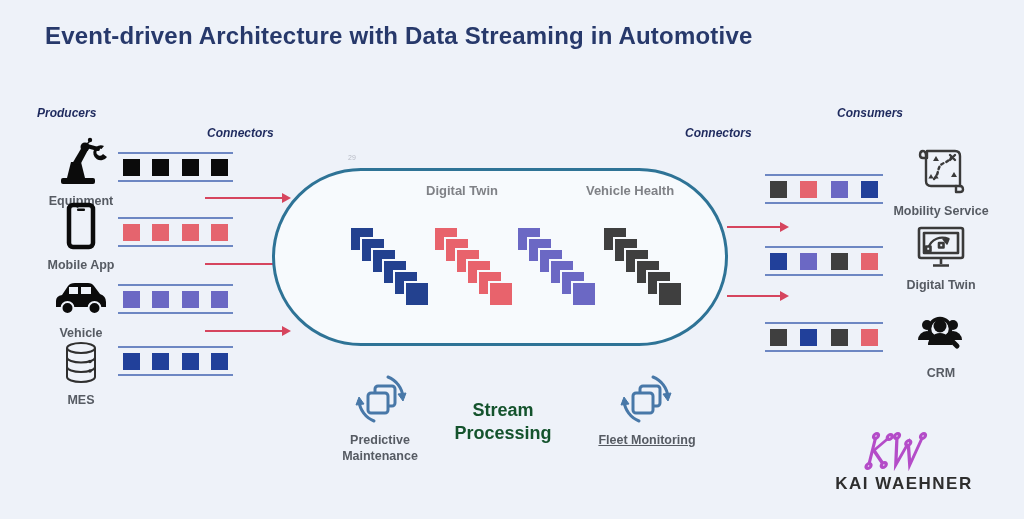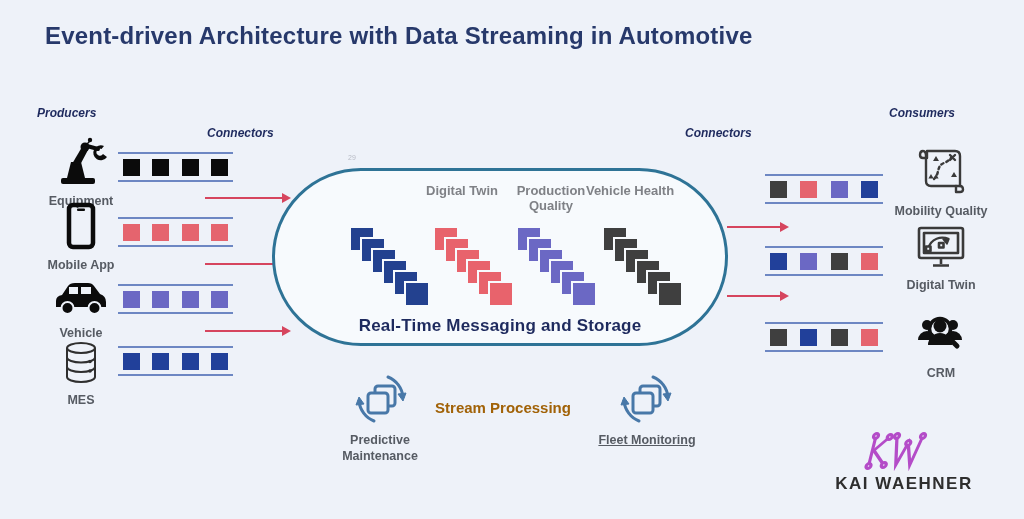--- a/index.html
+++ b/index.html
@@ -11,21 +11,21 @@
   }
   .abs{position:absolute;}
   .title{
     left:45px; top:22px; font-size:24px; font-weight:800; letter-spacing:0.2px;
     color:#27396b;
   }
   .heading{font-size:12px; font-weight:800; color:#1e2a5e;font-style:italic;}
   .h-producers{left:37px; top:106px;}
   .h-connectors-l{left:207px; top:126px;}
   .h-connectors-r{left:685px; top:126px;}
-  .h-consumers{left:889px; top:106px;}
+  .h-consumers{left:837px; top:106px;}
 
   
   .endpoint{display:flex; flex-direction:column; align-items:center; text-align:center;}
   .endpoint .lbl{margin-top:4px; font-size:12.5px; font-weight:700; color:#565b63; line-height:1.25;}
   .ep-equipment{left:35px; top:136px; width:92px;}
   .ep-mobile{left:35px; top:202px; width:92px;}
   .ep-vehicle{left:35px; top:274px; width:92px;}
   .ep-mes{left:35px; top:340px; width:92px;}
   .ep-mobility{left:880px; top:146px; width:122px;}
   .ep-dtwin{left:880px; top:224px; width:122px;}
@@ -76,21 +76,21 @@
   }
   .c-0{left:349px;} .c-1{left:433px;} .c-2{left:516px;} .c-3{left:602px;}
   .broker-label{
     left:282px; top:316px; width:436px; text-align:center;
     font-size:17px; font-weight:800; color:#1e2a5e; letter-spacing:0.2px;
   }
 
   
   .sp-title{
     left:428px; top:399px; width:150px; text-align:center;
-    font-size:15px; font-weight:800; color:#a16207; line-height:1.25;
+    font-size:18px; font-weight:800; color:#14532d; line-height:1.25;
   }
   .sp-app{width:116px; text-align:center; font-size:12.5px; font-weight:700; color:#565b63; line-height:1.3;}
   .sp-app-1{left:322px; top:432px;}
   .sp-app-2{left:589px; top:432px;text-decoration:underline;}
   .sp-icon-1{left:352px; top:370px;}
   .sp-icon-2{left:617px; top:370px;}
 
   
   .logo-mark{left:856px; top:428px;}
   .logo-name{
@@ -192,21 +192,20 @@
   <div class="abs arrow a-l1"></div>
   <div class="abs arrow a-l2"></div>
   <div class="abs arrow a-l3"></div>
   <div class="abs arrow a-r1"></div>
   <div class="abs arrow a-r2"></div>
 
   <div class="abs slide-no">29</div>
   <div class="abs stadium"></div>
 
   <div class="abs topic-label tl-1">Digital Twin</div>
-  <div class="abs topic-label tl-2">Production Quality</div>
   <div class="abs topic-label tl-3">Vehicle Health</div>
 
   <div class="abs cascade c-0">
       <span class="csq" style="background: rgb(35, 65, 143); left: 0px; top: 0px;"></span>
       <span class="csq" style="background: rgb(35, 65, 143); left: 11px; top: 11px;"></span>
       <span class="csq" style="background: rgb(35, 65, 143); left: 22px; top: 22px;"></span>
       <span class="csq" style="background: rgb(35, 65, 143); left: 33px; top: 33px;"></span>
       <span class="csq" style="background: rgb(35, 65, 143); left: 44px; top: 44px;"></span>
       <span class="csq" style="background: rgb(35, 65, 143); left: 55px; top: 55px;"></span>
     </div>
@@ -228,21 +227,20 @@
     </div>
   <div class="abs cascade c-3">
       <span class="csq" style="background: rgb(63, 63, 63); left: 0px; top: 0px;"></span>
       <span class="csq" style="background: rgb(63, 63, 63); left: 11px; top: 11px;"></span>
       <span class="csq" style="background: rgb(63, 63, 63); left: 22px; top: 22px;"></span>
       <span class="csq" style="background: rgb(63, 63, 63); left: 33px; top: 33px;"></span>
       <span class="csq" style="background: rgb(63, 63, 63); left: 44px; top: 44px;"></span>
       <span class="csq" style="background: rgb(63, 63, 63); left: 55px; top: 55px;"></span>
     </div>
 
-  <div class="abs broker-label">Real-Time Messaging and Storage</div>
 
   <div class="abs row r-r1">
       <span class="sq" style="background: rgb(63, 63, 63);"></span>
       <span class="sq" style="background: rgb(229, 100, 110);"></span>
       <span class="sq" style="background: rgb(107, 104, 196);"></span>
       <span class="sq" style="background: rgb(33, 64, 154);"></span>
     </div>
   <div class="abs row r-r2">
       <span class="sq" style="background: rgb(33, 64, 154);"></span>
       <span class="sq" style="background: rgb(107, 104, 196);"></span>
@@ -262,21 +260,21 @@
         <path d="M13 5 H41 Q46 5 46 10 V40 H17 Q12 40 12 35 V10 Q12 5 9 5 Q6 5 6 9 Q6 12 9 12 H13 Z"></path>
         <path d="M46 40 Q49 40 49 43.5 Q49 46 46 46 H42 V40"></path>
         <path d="M20 33 C26 28 22 20 30 17 C34 15.5 36 13 38 11" stroke-dasharray="2.5 3"></path>
         <path d="M36 9 L41 14 M41 9 L36 14"></path>
         <path d="M22 10 l3 5 h-6 z" fill="#3a3a3a" stroke="none"></path>
         <path d="M17 28 l2.6 4.5 h-5.2 z" fill="#3a3a3a" stroke="none"></path>
         <path d="M22 28 l2.6 4.5 h-5.2 z" fill="#3a3a3a" stroke="none"></path>
         <path d="M40 26 l3 5 h-6 z" fill="#3a3a3a" stroke="none"></path>
       </svg>
     </span>
-    <span class="lbl">Mobility Quality</span>
+    <span class="lbl">Mobility Service</span>
   </div>
 
   <div class="abs endpoint ep-dtwin">
     <span>
       <svg width="54" height="46" viewBox="0 0 54 46" fill="none" stroke="#3a3a3a" stroke-width="2.6" stroke-linejoin="round">
         <rect x="5" y="4" width="44" height="30" rx="2"></rect>
         <rect x="10" y="9" width="34" height="20"></rect>
         <path d="M14 25 C17 14 27 12 35 15" stroke-width="2.2"></path>
         <path d="M35 15 l-6 0 l4 5 z" fill="#3a3a3a" stroke-width="1.5"></path>
         <rect x="12" y="22.5" width="4.5" height="4.5" fill="#eef2f9"></rect>

